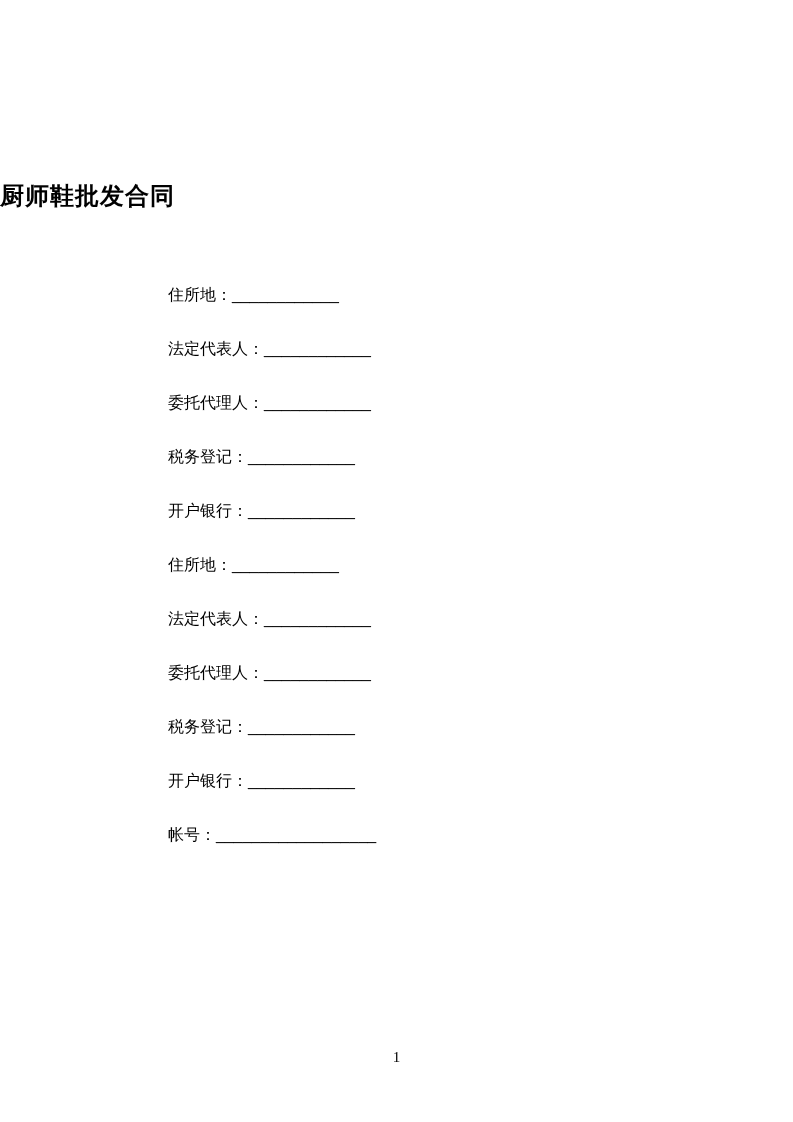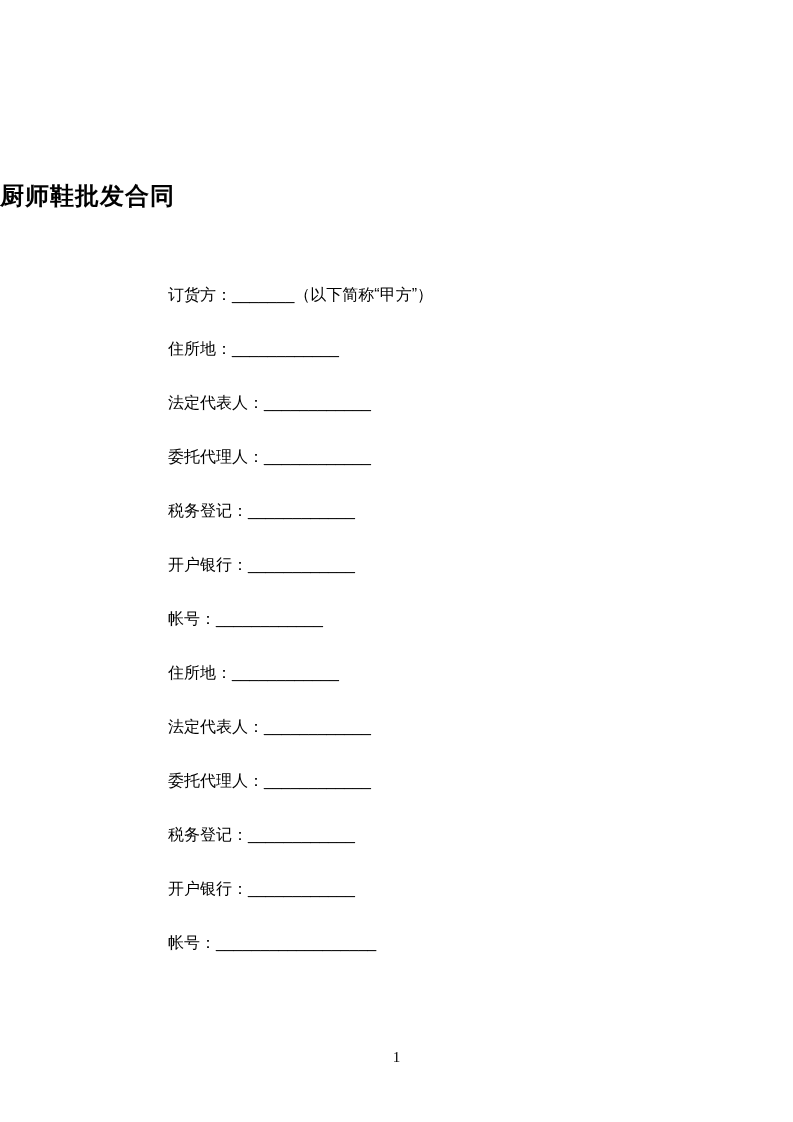--- a/index.html
+++ b/index.html
@@ -53,27 +53,25 @@
     font-family: "Liberation Serif", serif;
   }
 </style>
 </head>
 <body>
 
 <div class="page">
   <div class="doc-title">厨师鞋批发合同</div>
 
   <div class="content">
-      <div class="contract-line"><span>订货方：</span><span class="blank">_______</span><span>（以下简称“甲方”）</span></div>
       <div class="contract-line"><span>住所地：</span><span class="blank">____________</span><span></span></div>
       <div class="contract-line"><span>法定代表人：</span><span class="blank">____________</span><span></span></div>
       <div class="contract-line"><span>委托代理人：</span><span class="blank">____________</span><span></span></div>
       <div class="contract-line"><span>税务登记：</span><span class="blank">____________</span><span></span></div>
       <div class="contract-line"><span>开户银行：</span><span class="blank">____________</span><span></span></div>
-      <div class="contract-line"><span>帐号：</span><span class="blank">____________</span><span></span></div>
       <div class="contract-line"><span>住所地：</span><span class="blank">____________</span><span></span></div>
       <div class="contract-line"><span>法定代表人：</span><span class="blank">____________</span><span></span></div>
       <div class="contract-line"><span>委托代理人：</span><span class="blank">____________</span><span></span></div>
       <div class="contract-line"><span>税务登记：</span><span class="blank">____________</span><span></span></div>
       <div class="contract-line"><span>开户银行：</span><span class="blank">____________</span><span></span></div>
       <div class="contract-line"><span>帐号：</span><span class="blank">__________________</span><span></span></div>
     </div>
 
   <div class="page-number">1</div>
 </div>

